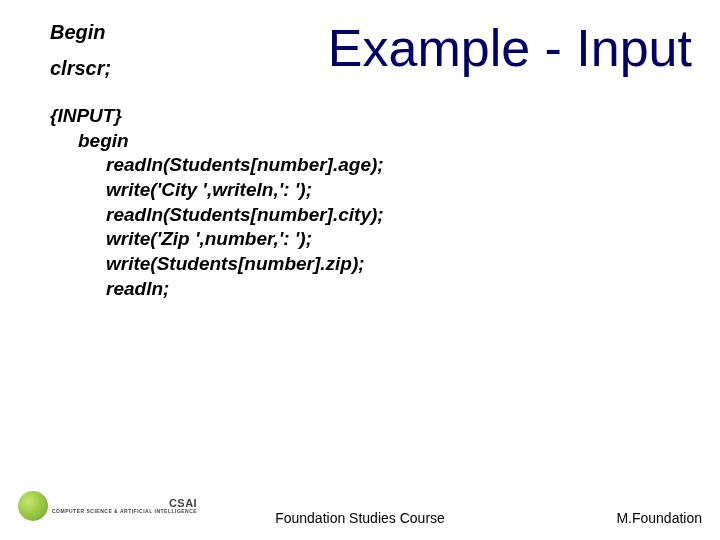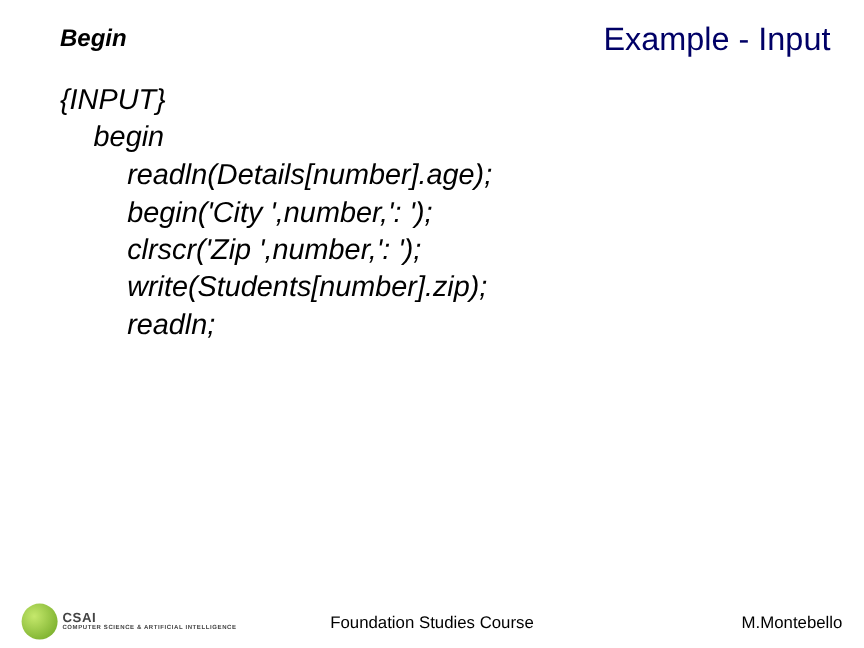--- a/index.html
+++ b/index.html
@@ -1,53 +1,55 @@
 <!DOCTYPE html>
 <html><head>
 <meta charset="utf-8">
 <style>
   * { margin: 0; padding: 0; box-sizing: border-box; }
   html, body { width: 720px; height: 540px; background: #fff; font-family: "Trebuchet MS", "Segoe UI", sans-serif; }
   .slide { position: relative; width: 720px; height: 540px; padding: 14px 24px 18px 50px; }
   .top-left { font-style: italic; font-weight: bold; font-size: 20px; color: #000; line-height: 1.8; }
-  .title { position: absolute; top: 18px; right: 28px; font-size: 27px; color: #000066; font-weight: normal; }
-  .code-block { margin-top: 18px; font-style: italic; font-weight: normal; font-size: 24px; color: #000; line-height: 1.3; }
+  .title { position: absolute; top: 18px; right: 28px; font-size: 52px; color: #000066; font-weight: normal; }
+  .code-block { margin-top: 18px; font-style: italic; font-weight: bold; font-size: 19px; color: #000; line-height: 1.3; }
   .indent1 { padding-left: 28px; }
   .indent2 { padding-left: 56px; }
   .footer-center { position: absolute; bottom: 14px; left: 50%; transform: translateX(-50%); font-size: 14px; color: #000; }
   .footer-right { position: absolute; bottom: 14px; right: 18px; font-size: 14px; color: #000; }
-  .logo { position: absolute; bottom: 7px; left: 18px; display: flex; align-items: center; gap: 4px; }
+  .logo { position: absolute; bottom: 19px; left: 18px; display: flex; align-items: center; gap: 4px; text-align: right; }
   .logo-ball { width: 30px; height: 30px; border-radius: 50%; background: radial-gradient(circle at 35% 35%, #c5e86c, #6aa31f); }
   .logo-text { font-size: 8px; line-height: 1; color: #444; font-weight: bold; letter-spacing: 0.5px; }
 </style>
 </head>
 <body>
 
 <div class="slide">
 
   <div class="title">Example - Input</div>
 
   <div class="top-left">
     <div>Begin</div>
+    <div>clrscr;</div>
   </div>
 
   <div class="code-block">
     <div>{INPUT}</div>
     <div class="indent1">begin</div>
-    <div class="indent2">readln(Details[number].age);</div>
-    <div class="indent2">begin('City ',number,': ');</div>
-    <div class="indent2">clrscr('Zip ',number,': ');</div>
+    <div class="indent2">readln(Students[number].age);</div>
+    <div class="indent2">write('City ',writeln,': ');</div>
+    <div class="indent2">readln(Students[number].city);</div>
+    <div class="indent2">write('Zip ',number,': ');</div>
     <div class="indent2">write(Students[number].zip);</div>
     <div class="indent2">readln;</div>
   </div>
 
   <div class="logo">
     <div class="logo-ball"></div>
     <div>
       <div class="logo-text" style="font-size:11px;">CSAI</div>
       <div class="logo-text" style="font-size:5px;">COMPUTER SCIENCE &amp; ARTIFICIAL INTELLIGENCE</div>
     </div>
   </div>
 
   <div class="footer-center">Foundation Studies Course</div>
-  <div class="footer-right">M.Montebello</div>
+  <div class="footer-right">M.Foundation</div>
 
 </div>
 
 </body></html>

